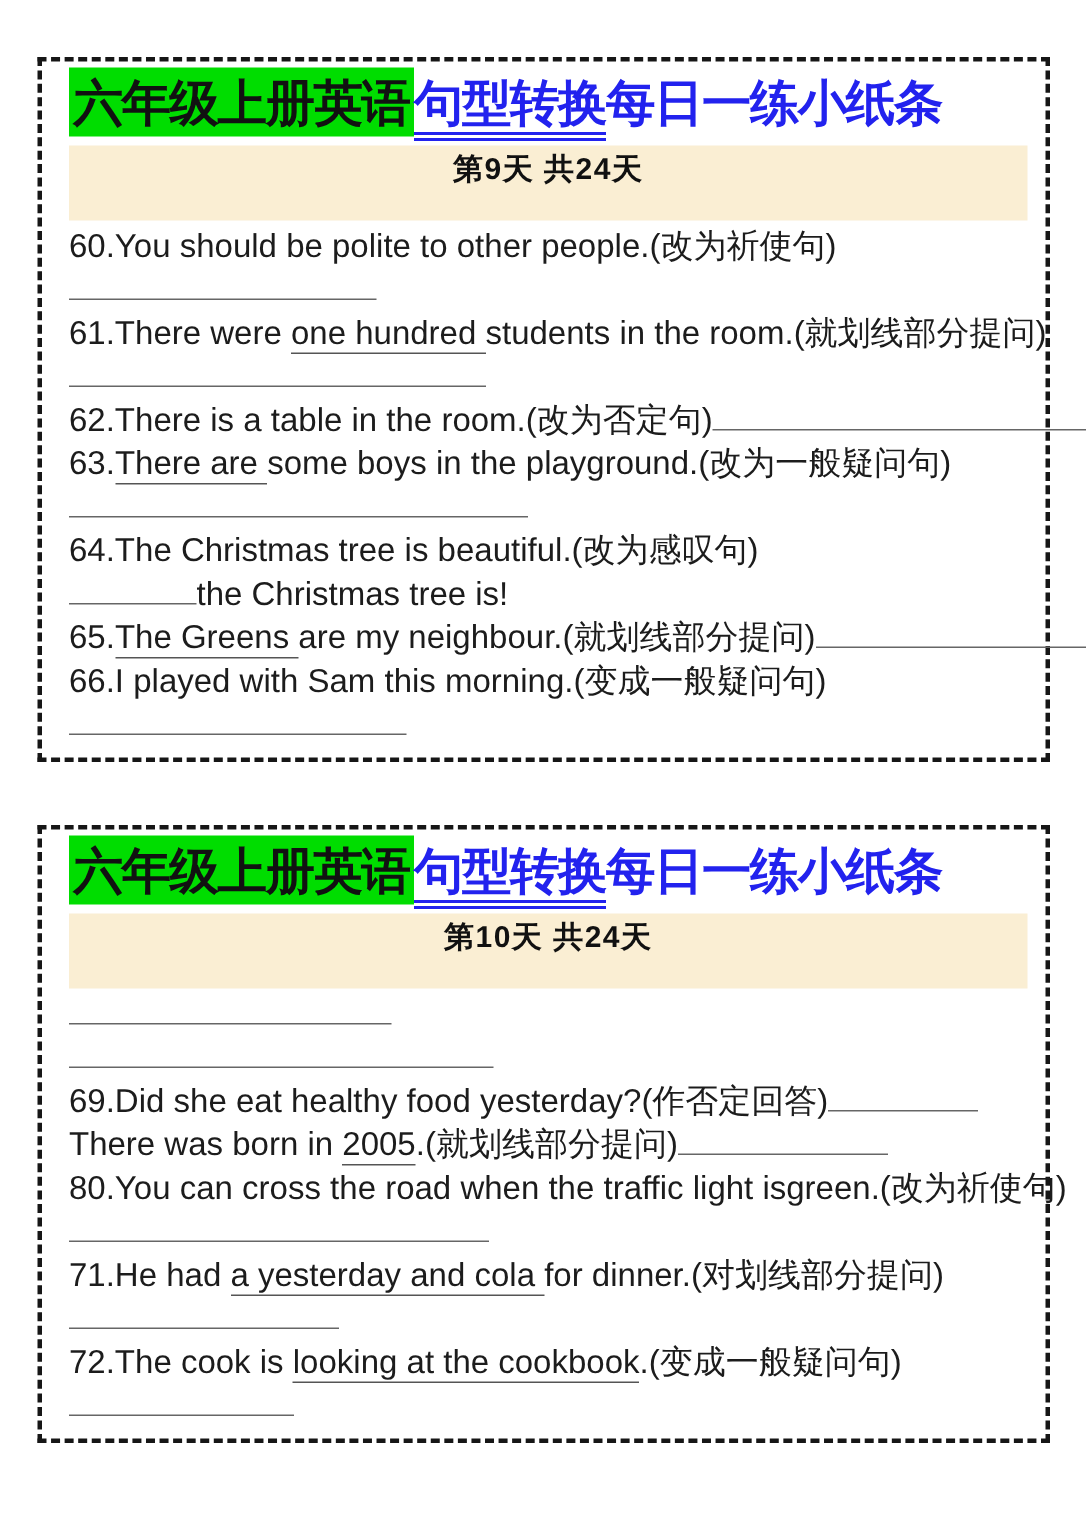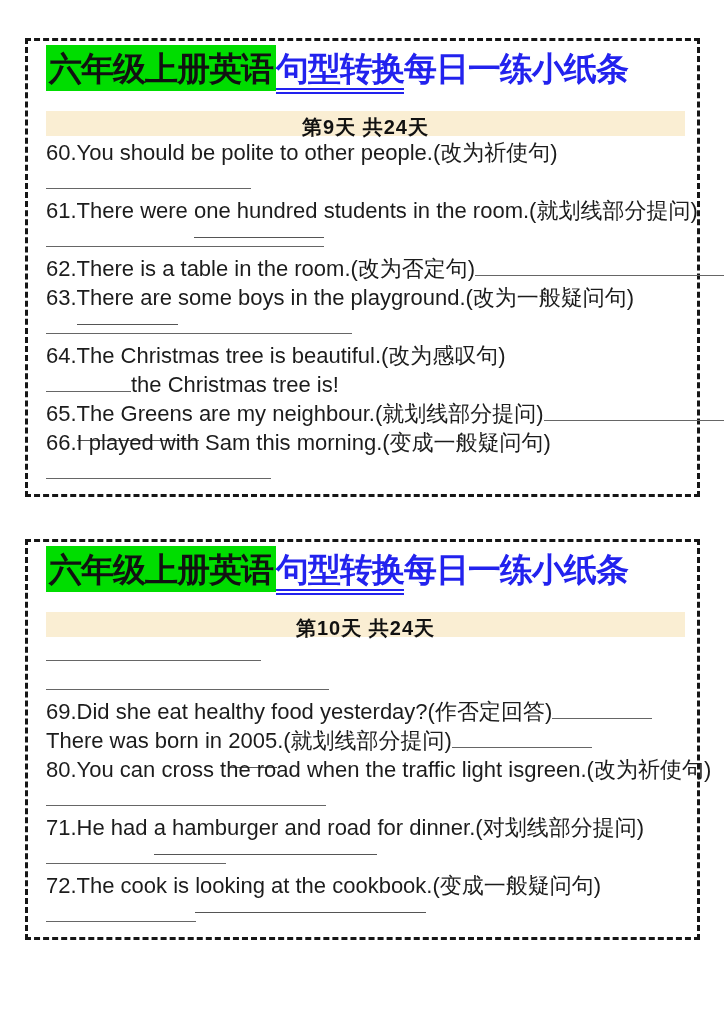--- a/index.html
+++ b/index.html
@@ -23,30 +23,30 @@
   .card.first{margin-top:38px;}
   .card.second{margin-top:42px;}
   .title{
     font-weight:bold;font-size:33px;line-height:50px;
     letter-spacing:-1px;white-space:nowrap;color:#111111;
   }
   .title .hl{background:var(--green);padding:5px 3px 4px 3px;}
   .title .blue{color:var(--blue);}
   .title .ul{border-bottom:6px double var(--blue);padding-bottom:1px;}
   .band{
-    margin-top:17px;background:var(--cream);height:25px;line-height:33px;
+    margin-top:3px;background:var(--cream);height:50px;line-height:33px;
     text-align:center;font-weight:bold;font-size:20px;color:#111111;
     letter-spacing:1px;
   }
   .lines{margin-top:2px;}
   .line{
     font-size:22px;line-height:29px;height:29px;
     white-space:pre;color:var(--ink);
   }
-  .uline{border-bottom:1.5px solid #555555;padding-bottom:14px;}
+  .uline{border-bottom:1.5px solid #555555;padding-bottom:1px;}
   .blank{
     display:inline-block;height:21px;
     border-bottom:1.5px solid var(--blankline);
     vertical-align:baseline;
   }
 </style>
 </head>
 <body>
 
 <div class="page">
@@ -73,19 +73,19 @@
     <section class="card second">
       <div class="title"><span class="hl">六年级上册英语</span><span class="blue ul">句型转换</span><span class="blue">每日一练小纸条</span></div>
       <div class="band"><span>第10天 共24天</span></div>
       <div class="lines">
         <div class="line"><span class="blank" style="width: 215px;"></span></div>
         <div class="line"><span class="blank" style="width: 283px;"></span></div>
         <div class="line"><span>69.Did she eat healthy food yesterday?(作否定回答)</span><span class="blank" style="width: 100px;"></span></div>
         <div class="line"><span>There was born in </span><span class="uline">2005</span><span>.(就划线部分提问)</span><span class="blank" style="width: 140px;"></span></div>
         <div class="line"><span>80.You can cross the road when the traffic light isgreen.(改为祈使句)</span></div>
         <div class="line"><span class="blank" style="width: 280px;"></span></div>
-        <div class="line"><span>71.He had </span><span class="uline">a hamburger and road </span><span>for dinner.(对划线部分提问)</span></div>
+        <div class="line"><span>71.He had </span><span class="uline">a yesterday and cola </span><span>for dinner.(对划线部分提问)</span></div>
         <div class="line"><span class="blank" style="width: 180px;"></span></div>
         <div class="line"><span>72.The cook is </span><span class="uline">looking at the cookbook</span><span>.(变成一般疑问句)</span></div>
         <div class="line"><span class="blank" style="width: 150px;"></span></div>
       </div>
     </section>
   </div>
 
 </body></html>

